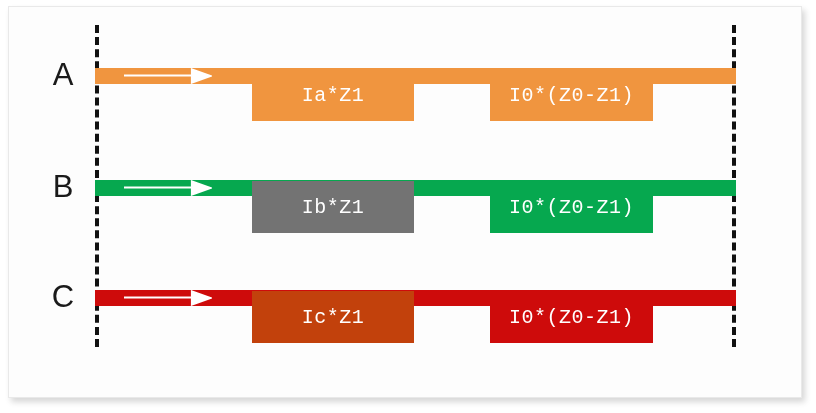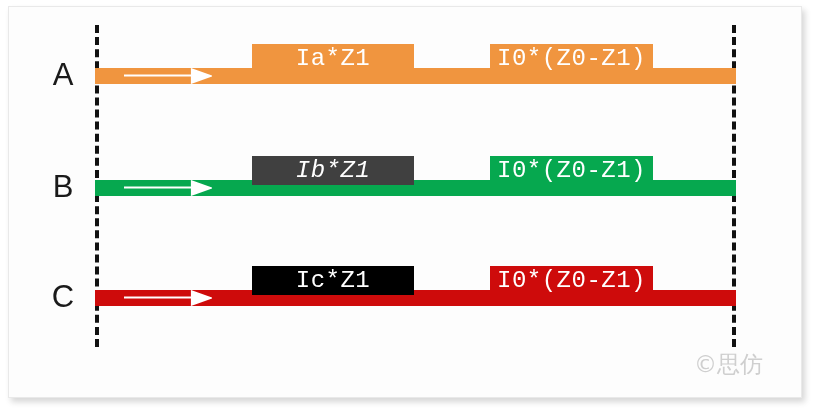--- a/index.html
+++ b/index.html
@@ -69,28 +69,28 @@
     position: absolute;
     left: 86px;
     width: 641px;
     top: 27px;
     height: 16px;
   }
 
   
   .block {
     position: absolute;
-    top: 3px;
-    height: 29px;
+    top: 28px;
+    height: 52px;
     display: flex;
     align-items: center;
     justify-content: center;
     color: #ffffff;
     font-family: "Liberation Mono", monospace;
-    font-size: 24px;
+    font-size: 20px;
     letter-spacing: 0.5px;
     white-space: nowrap;
   }
   .block-1 { left: 243px; width: 162px; }
   .block-2 { left: 481px; width: 163px; text-align: right; }
 
   
   .arrow {
     position: absolute;
     top: 27px;
@@ -136,34 +136,33 @@
     </div>
 
     <div class="phase-label" style="top:164px;">B</div>
     <div class="phase-row" style="top:146px;">
       <div class="line-thin" style="background: rgb(6, 168, 79);"></div>
       <div class="arrow">
         <svg width="88" height="16" viewBox="0 0 88 16">
           <path d="M0 7.5 H70 M68 1.5 L86 8 L68 14.5 Z" fill="#ffffff" stroke="#ffffff" stroke-width="2.2" stroke-linejoin="miter"></path>
         </svg>
       </div>
-      <div class="block block-1" style="background: #404040; font-style: italic;">Ib*Z1</div>
+      <div class="block block-1" style="background: #737373;">Ib*Z1</div>
       <div class="block block-2" style="background: rgb(6, 168, 79);">I0*(Z0-Z1)</div>
     </div>
 
     <div class="phase-label" style="top:274px;">C</div>
     <div class="phase-row" style="top:256px;">
       <div class="line-thin" style="background: rgb(206, 11, 11);"></div>
       <div class="arrow">
         <svg width="88" height="16" viewBox="0 0 88 16">
           <path d="M0 7.5 H70 M68 1.5 L86 8 L68 14.5 Z" fill="#ffffff" stroke="#ffffff" stroke-width="2.2" stroke-linejoin="miter"></path>
         </svg>
       </div>
-      <div class="block block-1" style="background: #000000;">Ic*Z1</div>
+      <div class="block block-1" style="background: #c2410c;">Ic*Z1</div>
       <div class="block block-2" style="background: rgb(206, 11, 11);">I0*(Z0-Z1)</div>
     </div>
 
     <div class="watermark" style="color: rgb(207, 207, 207);">
-      <div>©思仿</div>
     </div>
 
   </div>
 </div>
 
 </body></html>

